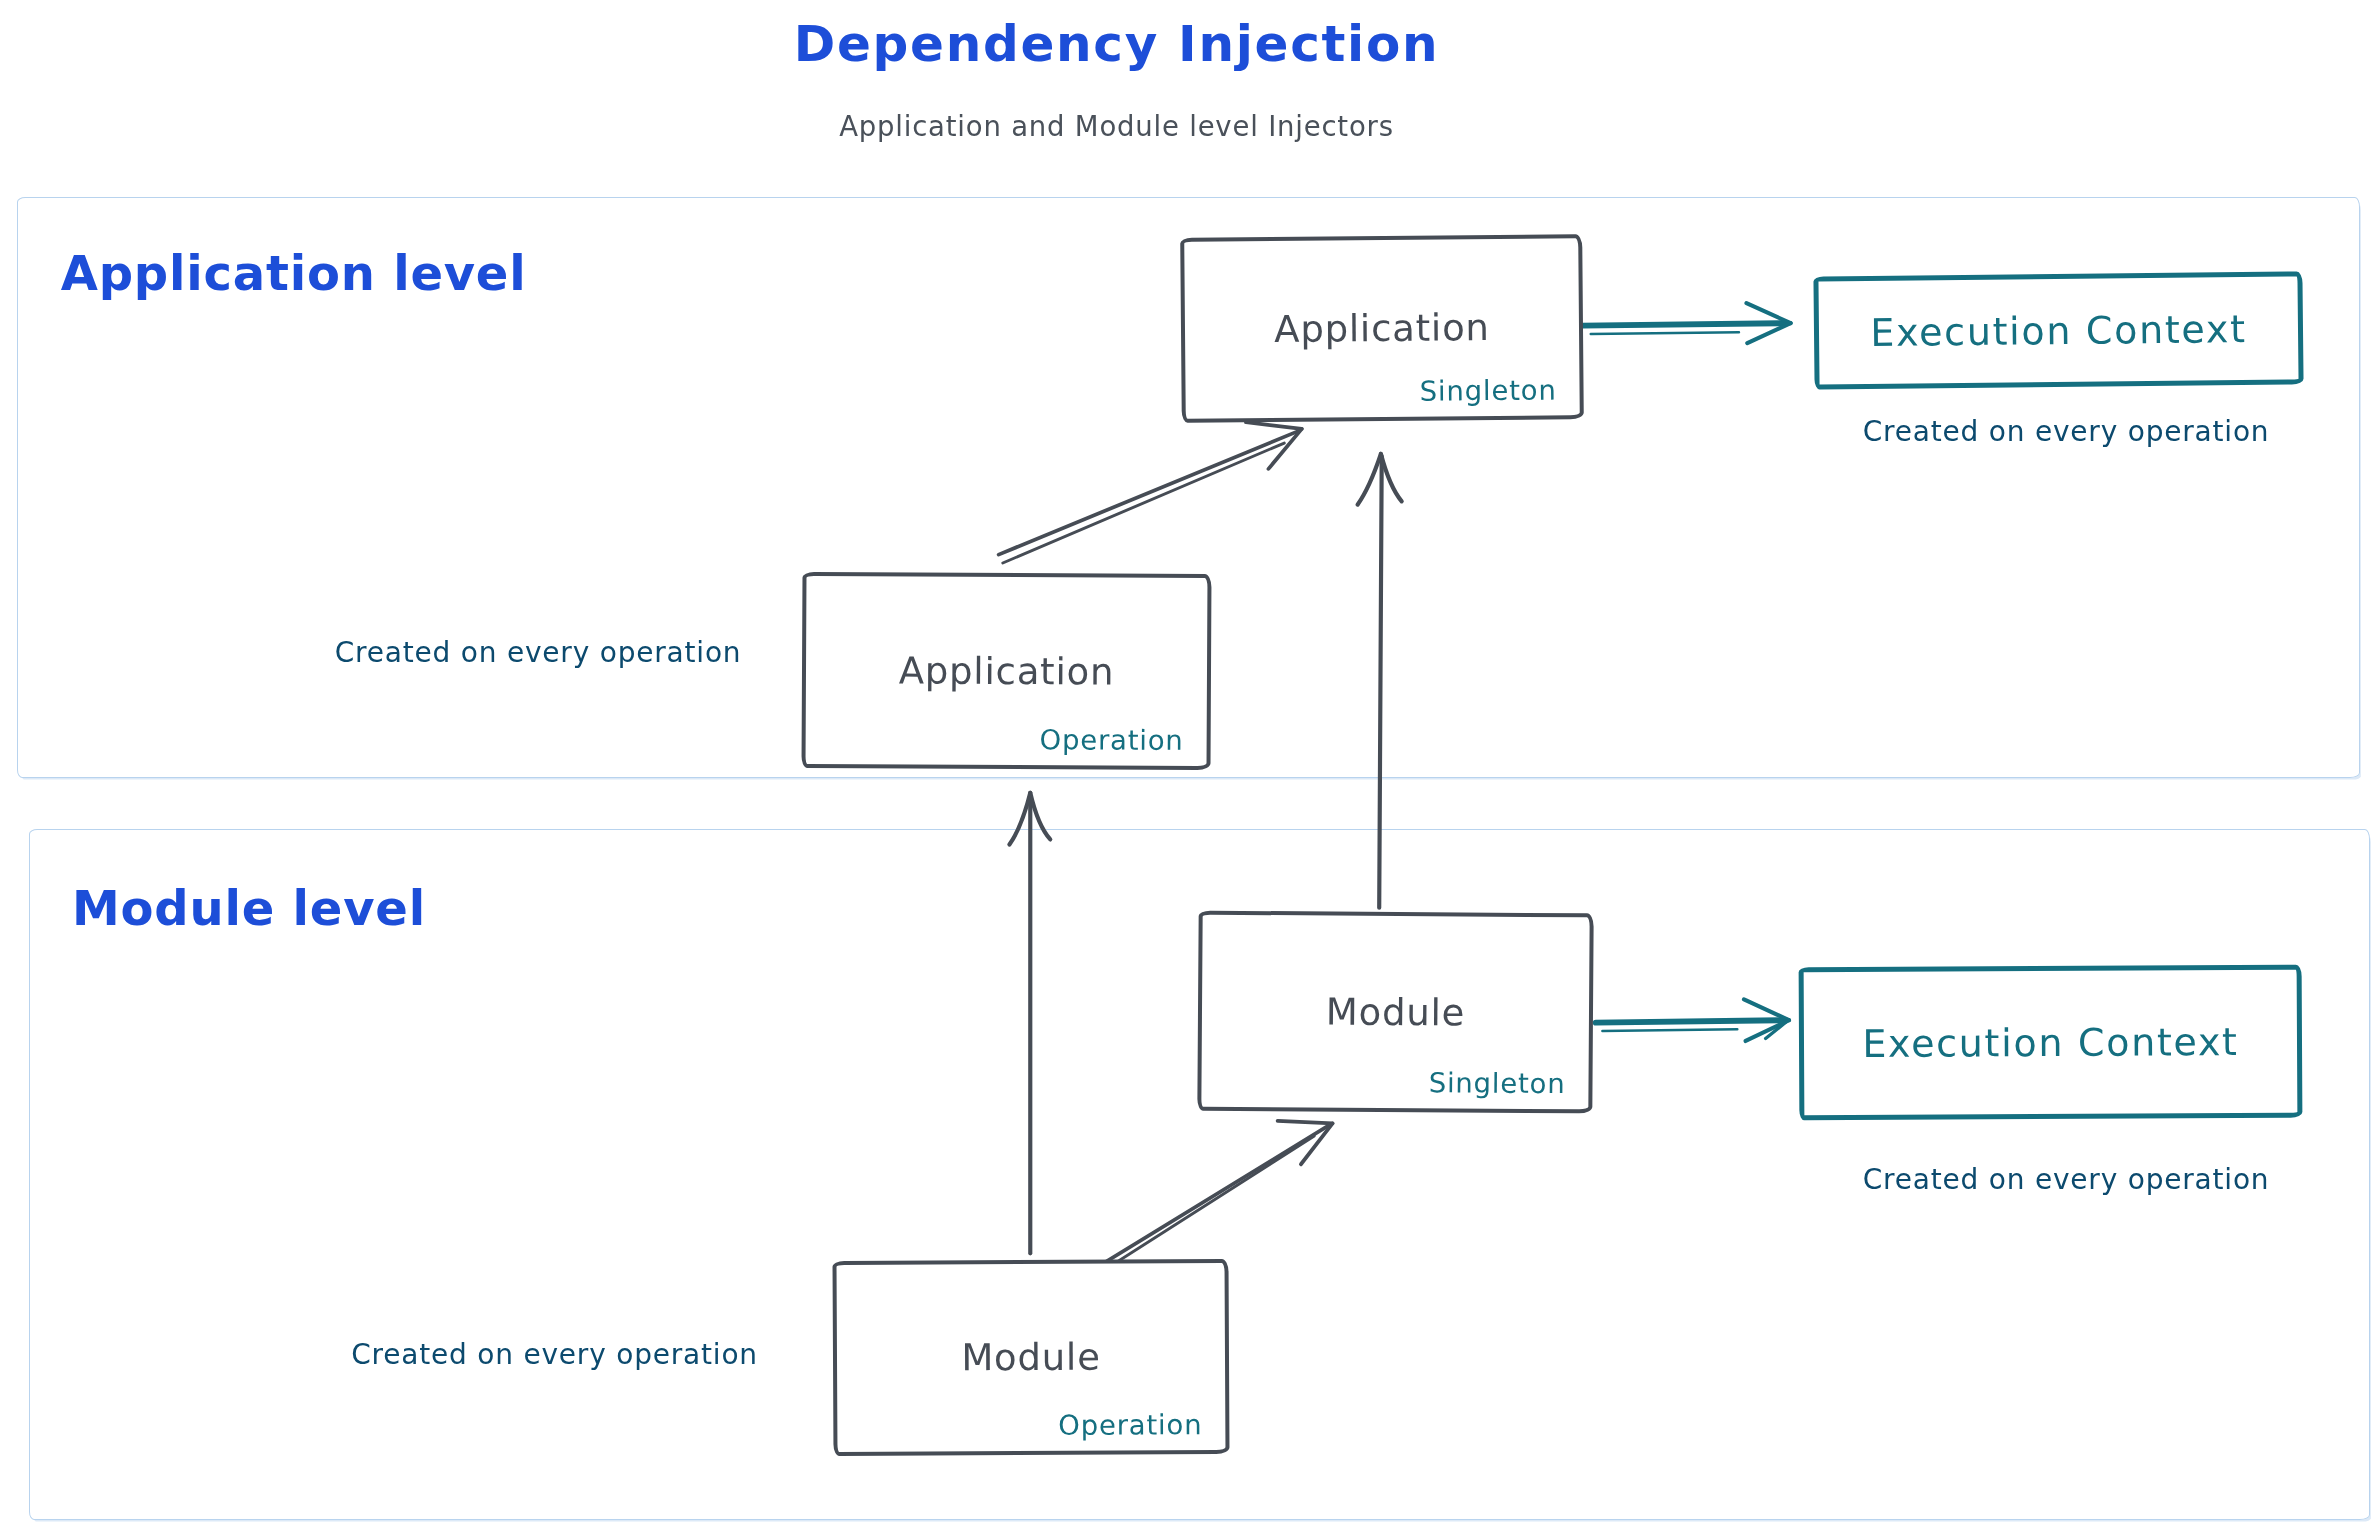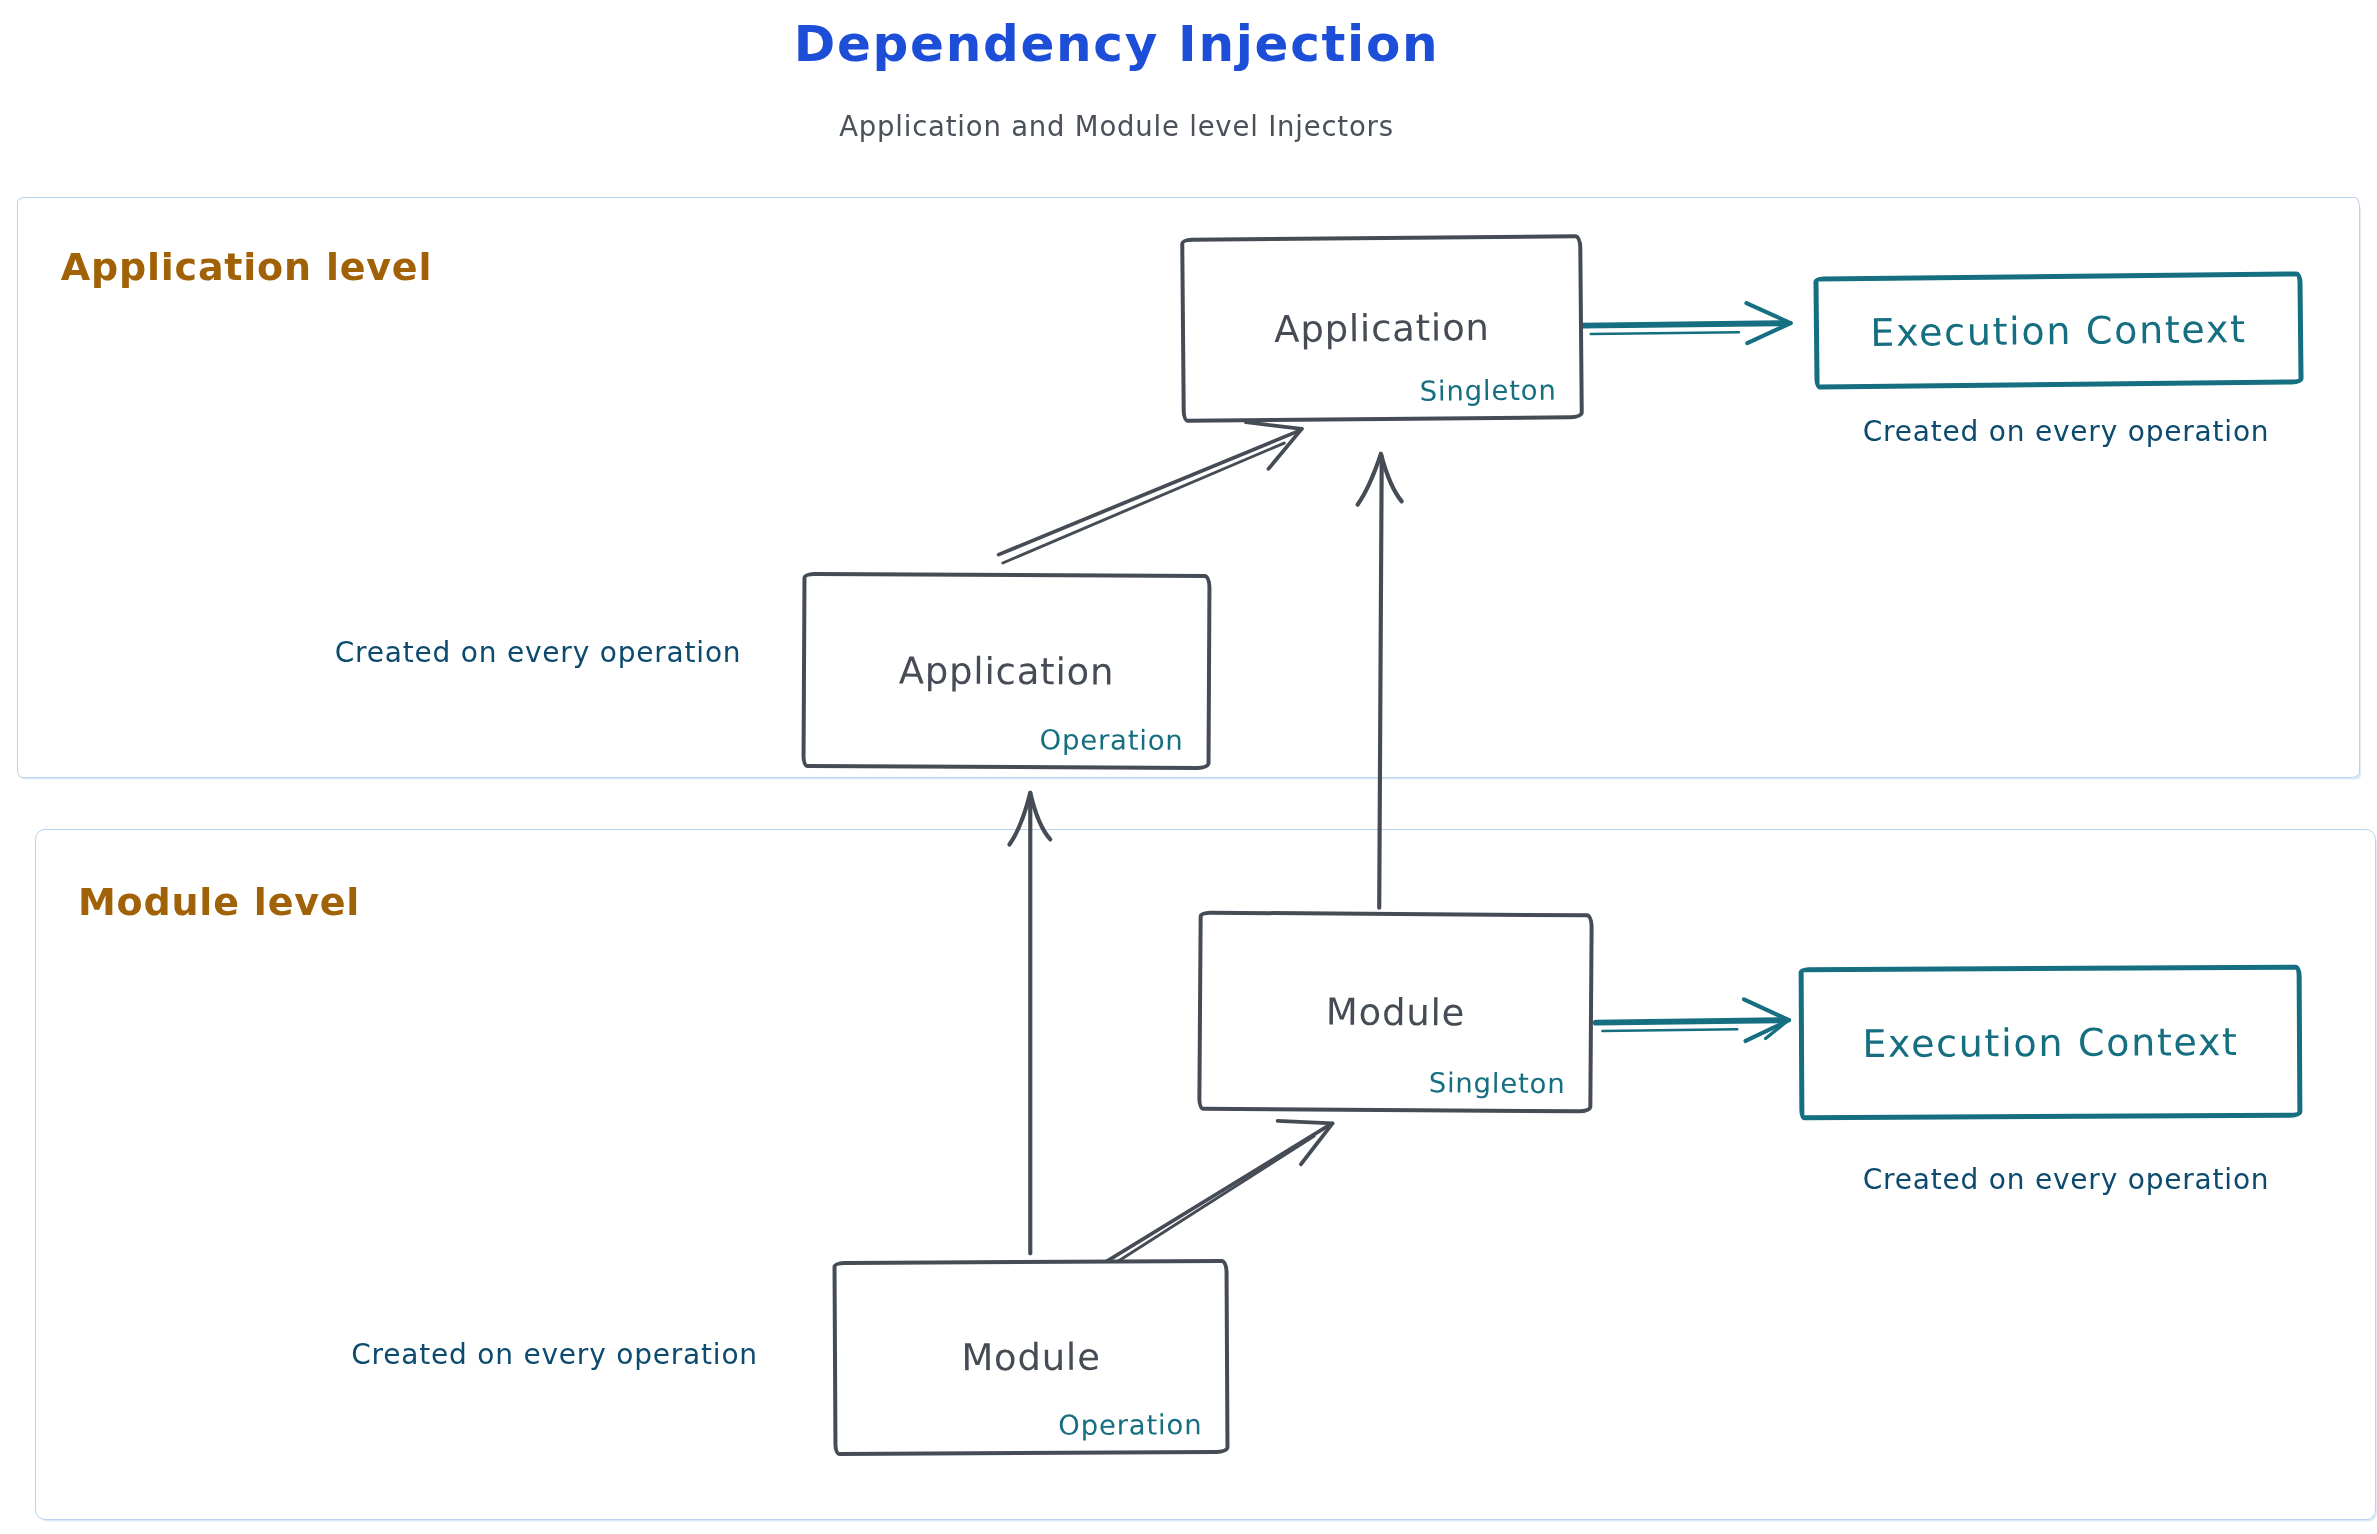--- a/index.html
+++ b/index.html
@@ -29,27 +29,27 @@
     color: #4a515a;
   }
   .level-container {
     position: absolute;
     border: 1.7px solid #b8d3ee;
     border-radius: 8.3px 5px 10px 5px / 5px 10px 5px 8.3px;
     box-shadow: 2.5px 3.3px 0 -1.7px #dcE9f7;
     background: transparent;
   }
   .container-app  { left: 16.7px;  top: 197px;  width: 2341px; height: 579px; }
-  .container-mod  { left: 35px;  top: 829px;  width: 2339px; height: 689px; border-radius: 10px; }
+  .container-mod  { left: 29px;  top: 829px;  width: 2339px; height: 689px; }
   .level-label {
     position: absolute;
-    font-size: 38px;
+    font-size: 48px;
     font-weight: bold;
     letter-spacing: 0.8px;
-    color: #a16207;
+    color: #1d4ed8;
   }
   .node {
     position: absolute;
     background: #ffffff;
     border: 4.2px solid #464c55;
     border-radius: 11.7px 6.7px 13.3px 5.8px / 5.8px 13.3px 6.7px 11.7px;
     display: flex;
     align-items: center;
     justify-content: center;
   }

